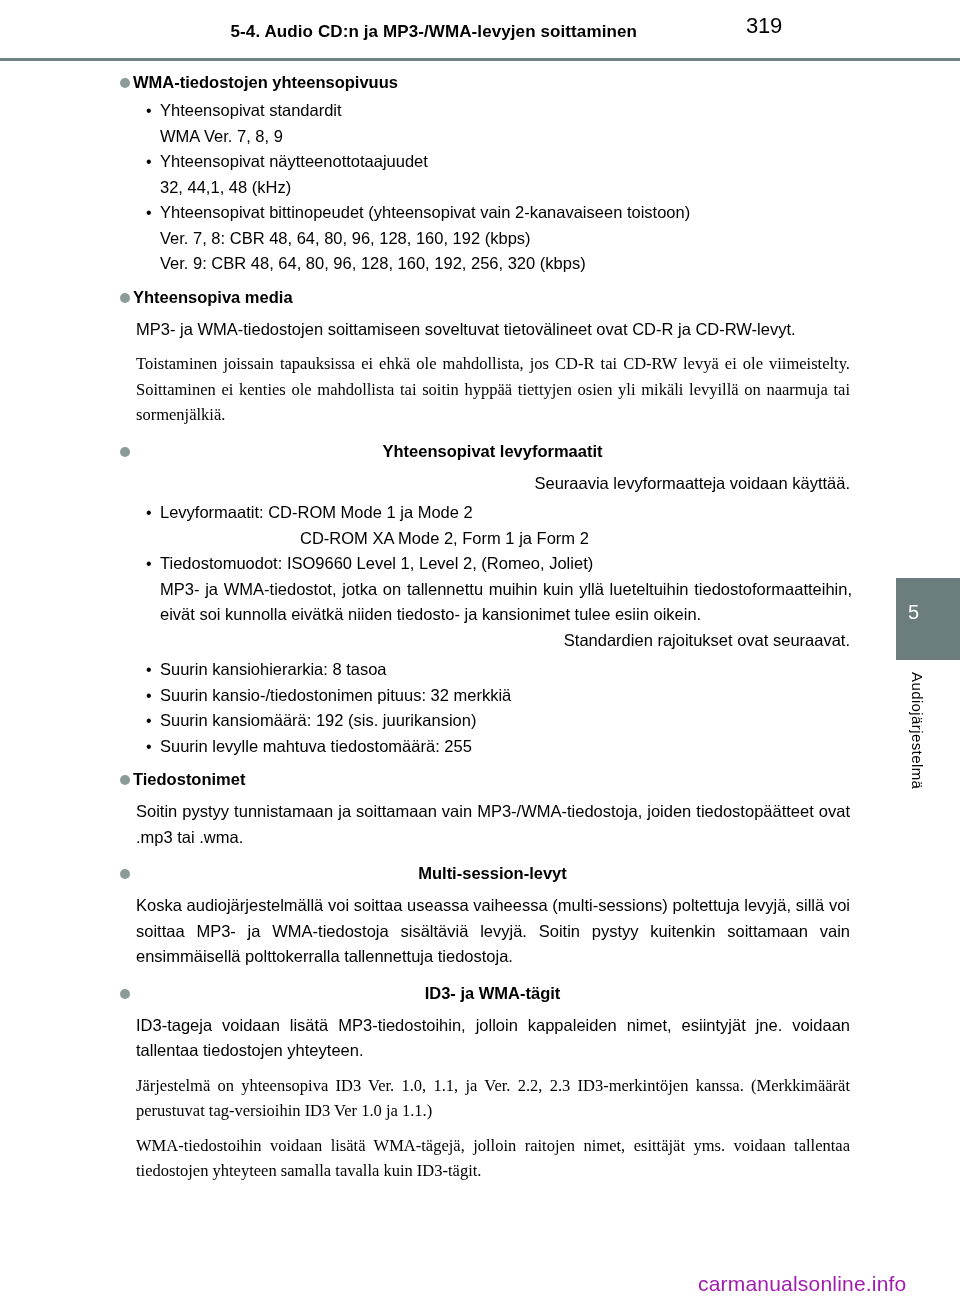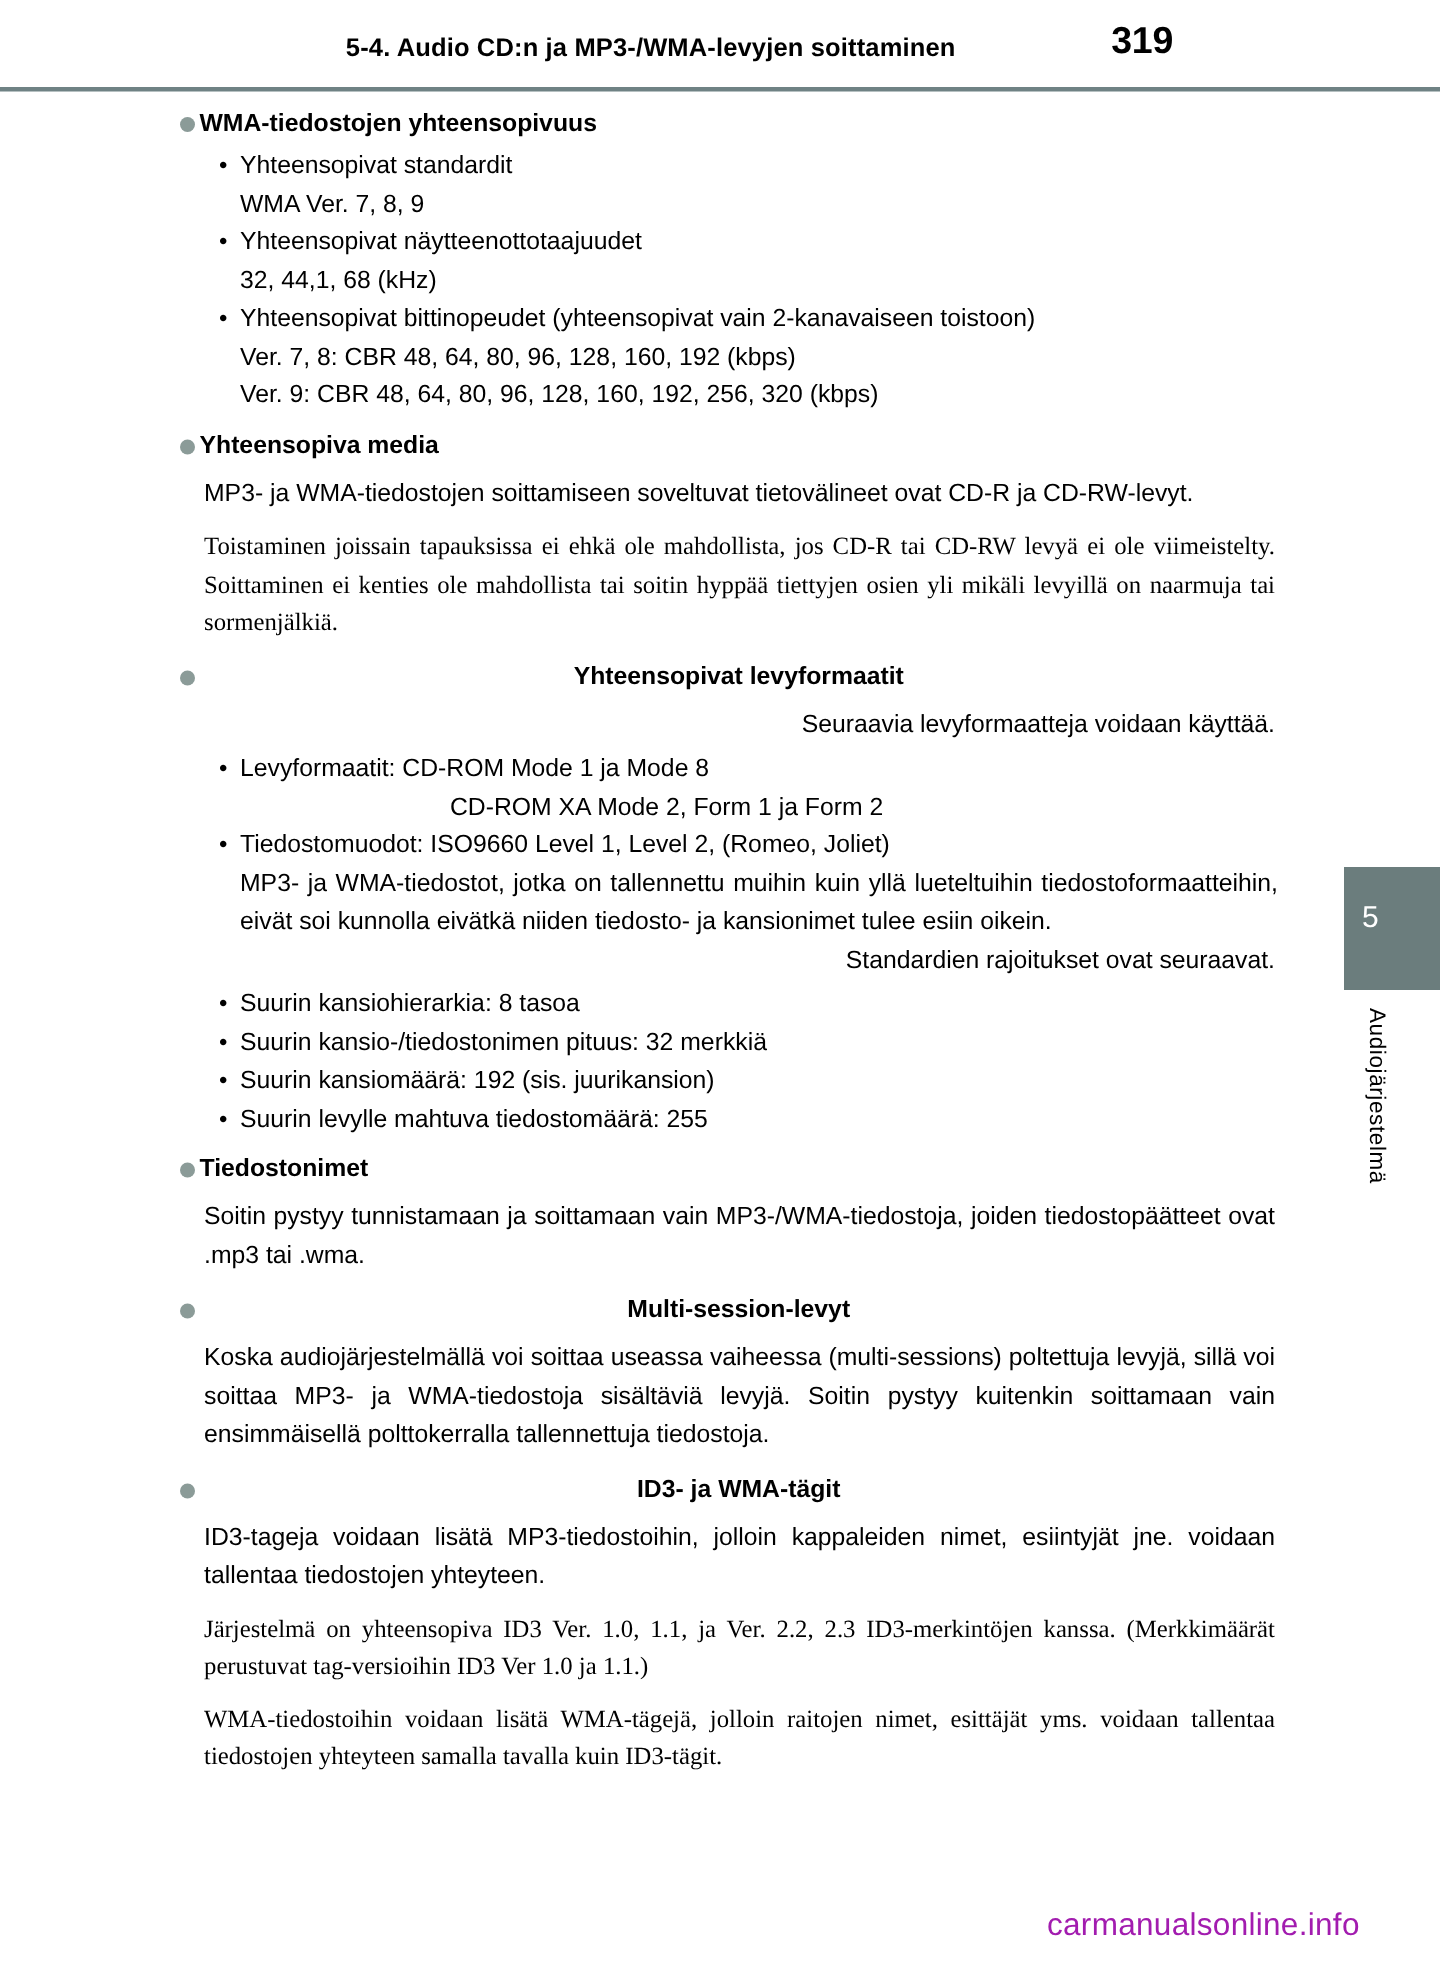--- a/index.html
+++ b/index.html
@@ -31,22 +31,22 @@
     font-size: 17px;
     font-weight: bold;
     letter-spacing: 0.1px;
     white-space: nowrap;
     text-align: right;
   }
   #header-pagenum {
     position: absolute;
     right: 70px;
     top: 13px;
-    font-size: 25px;
-    font-weight: bold;
+    font-size: 22px;
+    font-weight: normal;
     letter-spacing: -0.2px;
     white-space: nowrap;
   }
   #header-rule {
     position: absolute;
     left: 0;
     top: 58px;
     width: 960px;
     height: 3px;
     background: #6f8284;
@@ -197,21 +197,21 @@
   </div>
   <ul class="sub-list">
     <li>
       <span class="tick">•</span>
       <span class="cont">Yhteensopivat standardit</span>
       <span class="cont">WMA Ver. 7, 8, 9</span>
     </li>
     <li>
       <span class="tick">•</span>
       <span class="cont">Yhteensopivat näytteenottotaajuudet</span>
-      <span class="cont">32, 44,1, 68 (kHz)</span>
+      <span class="cont">32, 44,1, 48 (kHz)</span>
     </li>
     <li>
       <span class="tick">•</span>
       <span class="cont">Yhteensopivat bittinopeudet (yhteensopivat vain 2-kanavaiseen toistoon)</span>
       <span class="cont">Ver. 7, 8: CBR 48, 64, 80, 96, 128, 160, 192 (kbps)</span>
       <span class="cont">Ver. 9: CBR 48, 64, 80, 96, 128, 160, 192, 256, 320 (kbps)</span>
     </li>
   </ul>
 
   <div class="heading-row gap-md">
@@ -222,21 +222,21 @@
   <p class="para para-group">Toistaminen joissain tapauksissa ei ehkä ole mahdollista, jos CD-R tai CD-RW levyä ei ole viimeistelty. Soittaminen ei kenties ole mahdollista tai soitin hyppää tiettyjen osien yli mikäli levyillä on naarmuja tai sormenjälkiä.</p>
 
   <div class="heading-row gap-lg">
     <span class="dot"></span>
     <span>Yhteensopivat levyformaatit</span>
   </div>
   <p class="para nojust">Seuraavia levyformaatteja voidaan käyttää.</p>
   <ul class="sub-list gap-sm">
     <li>
       <span class="tick">•</span>
-      <span class="cont">Levyformaatit: CD-ROM Mode 1 ja Mode 8</span>
+      <span class="cont">Levyformaatit: CD-ROM Mode 1 ja Mode 2</span>
       <span class="cont-indent">CD-ROM XA Mode 2, Form 1 ja Form 2</span>
     </li>
     <li>
       <span class="tick">•</span>
       <span class="cont">Tiedostomuodot: ISO9660 Level 1, Level 2, (Romeo, Joliet)</span>
       <span class="wrap">MP3- ja WMA-tiedostot, jotka on tallennettu muihin kuin yllä lueteltuihin tiedostoformaatteihin, eivät soi kunnolla eivätkä niiden tiedosto- ja kansionimet tulee esiin oikein.</span>
     </li>
   </ul>
   <p class="para nojust tight">Standardien rajoitukset ovat seuraavat.</p>
   <ul class="sub-list gap-sm">

